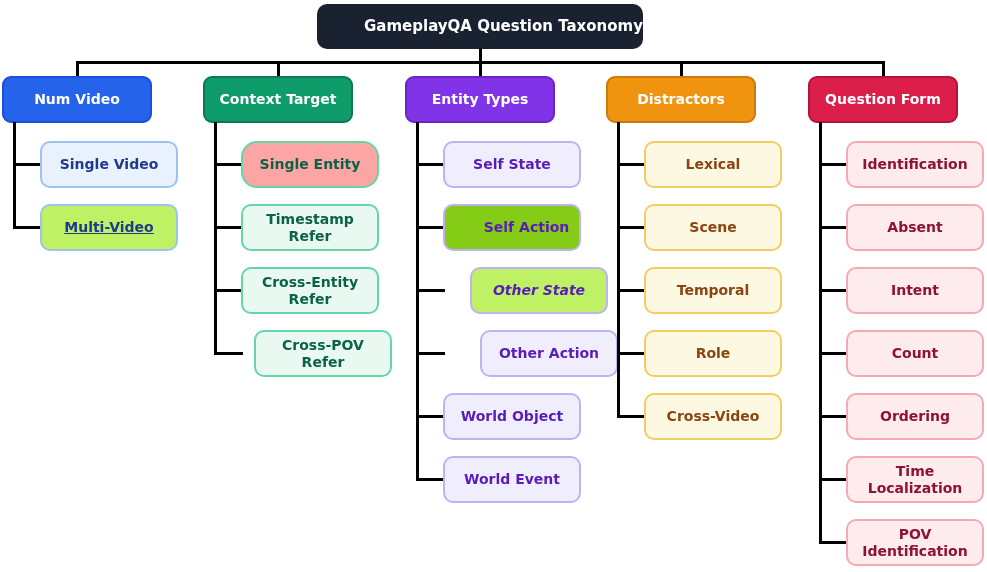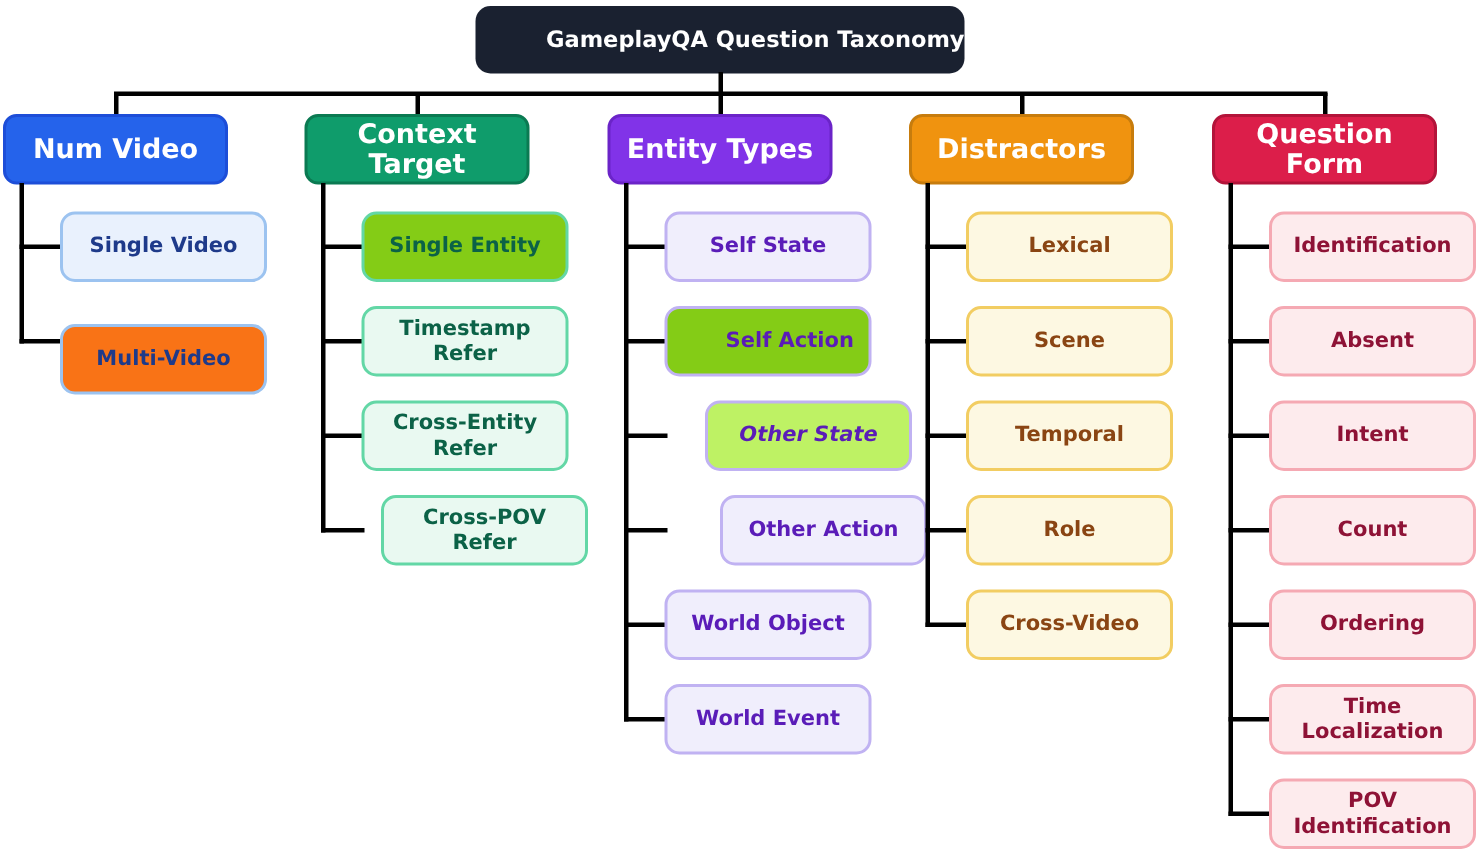--- a/index.html
+++ b/index.html
@@ -29,21 +29,21 @@
     width: 326px; height: 45px;
     border-radius: 10px;
     font-size: 15px;
     line-height: 1.1;
   }
   .branch-header {
     width: 150px; height: 47px;
     top: 76px;
     border-radius: 9px;
     border: 2px solid transparent;
-    font-size: 18px;
+    font-size: 14px;
     line-height: 1.1;
   }
   .child-node {
     width: 138px; height: 47px;
     border-radius: 10px;
     border: 2.5px solid transparent;
     font-size: 14px;
     line-height: 1.15;
     padding: 1px 3px;
   }
@@ -67,29 +67,29 @@
     <div class="conn" style="left: 881.5px; top: 62px; width: 3px; height: 16px; background: rgb(0, 0, 0);"></div>
     <div class="node branch-header" style="left: 2px; background: rgb(37, 99, 235); border-color: rgb(29, 78, 216); color: rgb(255, 255, 255);">
       <span>Num Video</span>
     </div>
     <div class="conn" style="left: 12.5px; top: 122px; width: 3px; height: 107px; background: rgb(0, 0, 0);"></div>
     <div class="conn" style="left: 12.5px; top: 163px; width: 29.5px; height: 3px; background: rgb(0, 0, 0);"></div>
     <div class="node child-node" style="left: 40px; top: 141px; background: rgb(233, 241, 253); border-color: rgb(156, 195, 240); color: rgb(30, 58, 138);">
       <span>Single Video</span>
     </div>
     <div class="conn" style="left: 12.5px; top: 226px; width: 29.5px; height: 3px; background: rgb(0, 0, 0);"></div>
-    <div class="node child-node" style="left: 40px; top: 216px; background: #f97316; border-color: rgb(156, 195, 240); color: rgb(30, 58, 138);">
+    <div class="node child-node" style="left: 40px; top: 204px; background: #bef264; border-color: rgb(156, 195, 240); color: rgb(30, 58, 138); text-decoration: underline;">
       <span>Multi-Video</span>
     </div>
     <div class="node branch-header" style="left: 203px; background: rgb(15, 156, 107); border-color: rgb(11, 122, 82); color: rgb(255, 255, 255);">
       <span>Context Target</span>
     </div>
     <div class="conn" style="left: 213.5px; top: 122px; width: 3px; height: 233px; background: rgb(0, 0, 0);"></div>
     <div class="conn" style="left: 213.5px; top: 163px; width: 29.5px; height: 3px; background: rgb(0, 0, 0);"></div>
-    <div class="node child-node" style="left: 241px; top: 141px; background: #84cc16; border-color: rgb(99, 215, 166); color: rgb(11, 98, 71);">
+    <div class="node child-node" style="left: 241px; top: 141px; background: #fca5a5; border-color: rgb(99, 215, 166); color: rgb(11, 98, 71); border-radius: 16px;">
       <span>Single Entity</span>
     </div>
     <div class="conn" style="left: 213.5px; top: 226px; width: 29.5px; height: 3px; background: rgb(0, 0, 0);"></div>
     <div class="node child-node" style="left: 241px; top: 204px; background: rgb(233, 249, 241); border-color: rgb(99, 215, 166); color: rgb(11, 98, 71);">
       <span>Timestamp Refer</span>
     </div>
     <div class="conn" style="left: 213.5px; top: 289px; width: 29.5px; height: 3px; background: rgb(0, 0, 0);"></div>
     <div class="node child-node" style="left: 241px; top: 267px; background: rgb(233, 249, 241); border-color: rgb(99, 215, 166); color: rgb(11, 98, 71);">
       <span>Cross-Entity Refer</span>
     </div>

